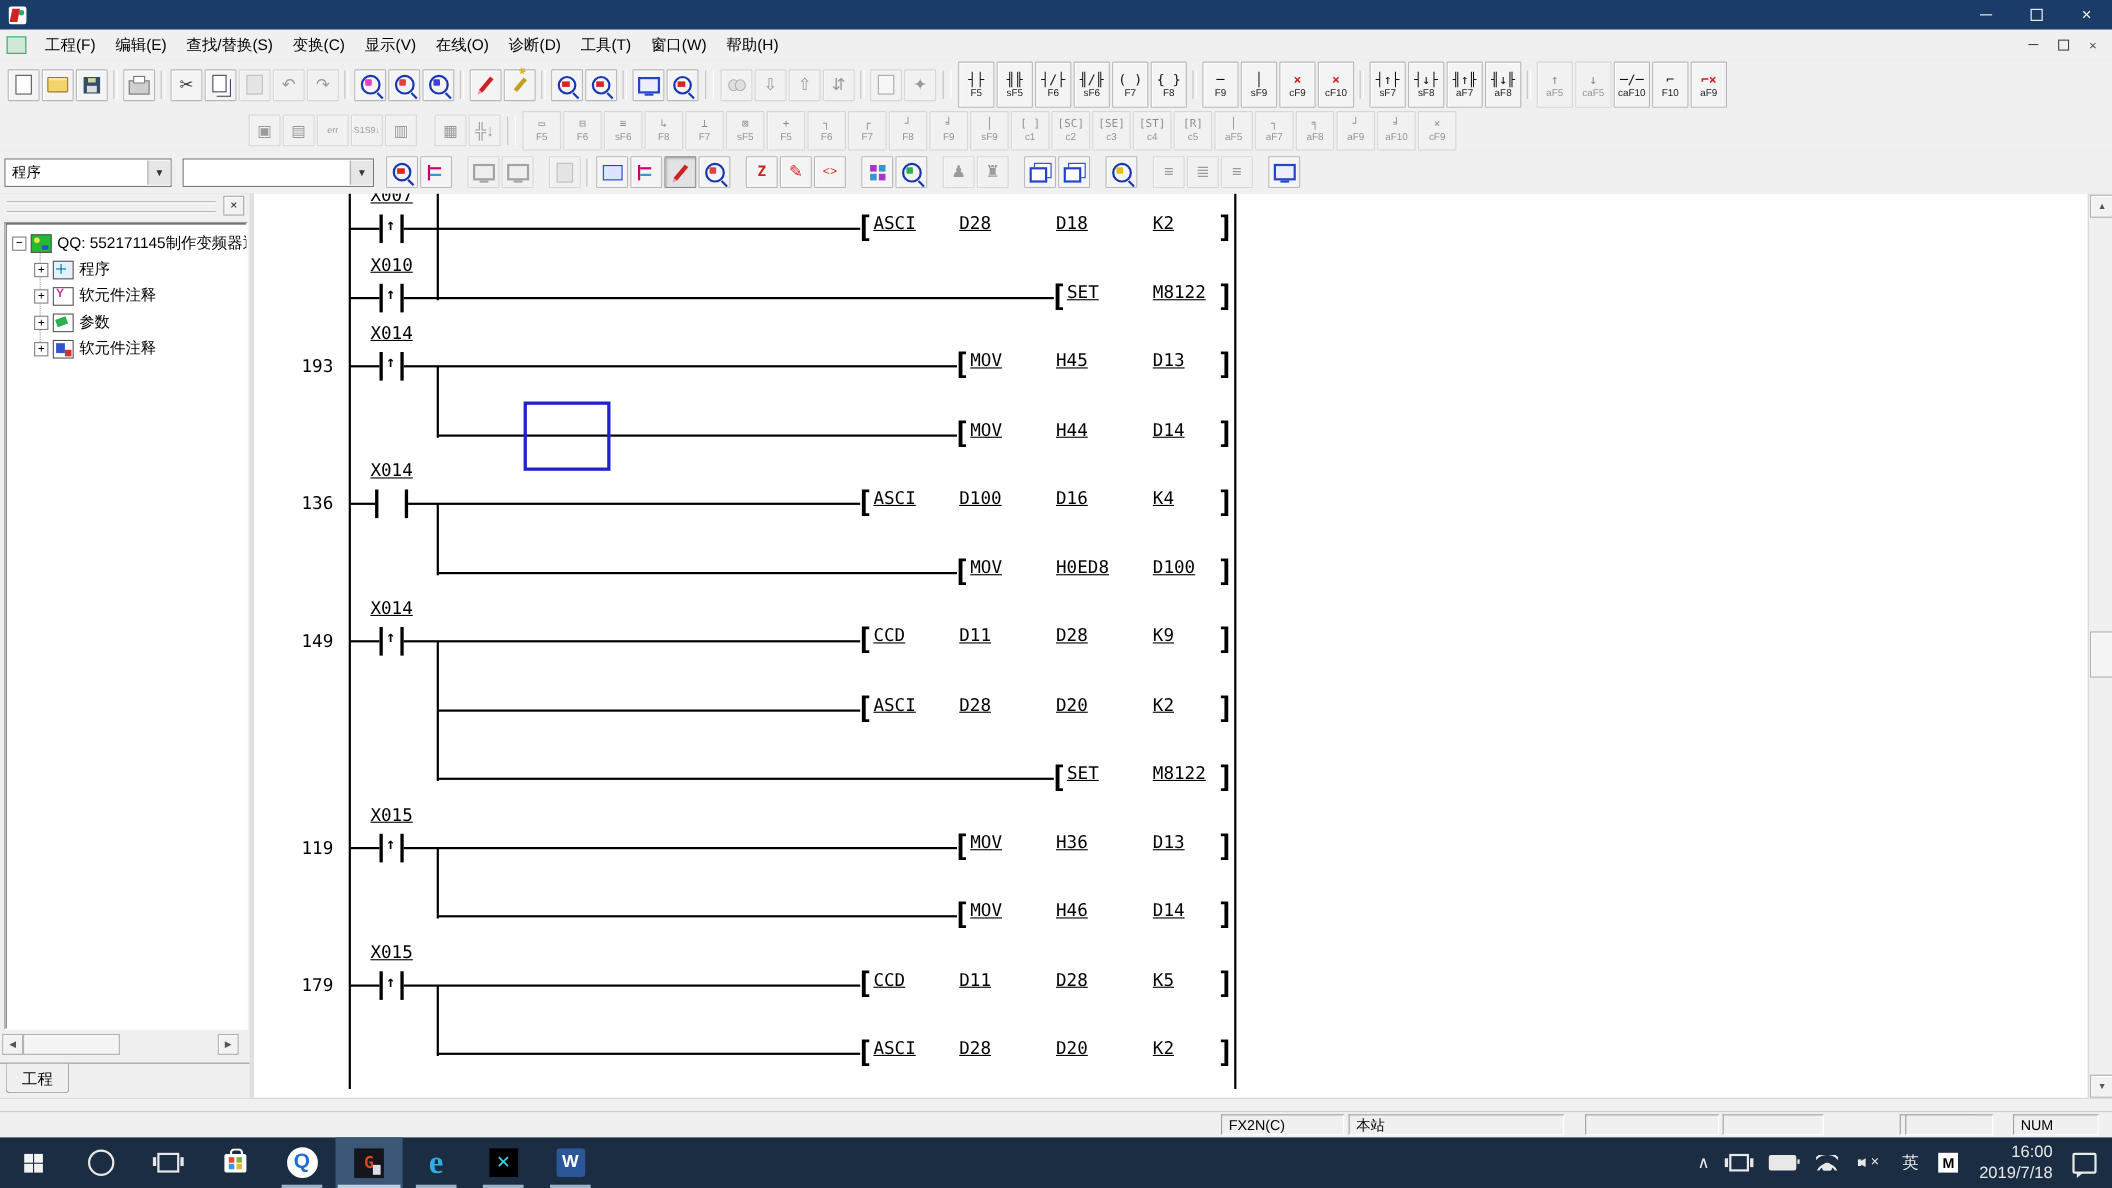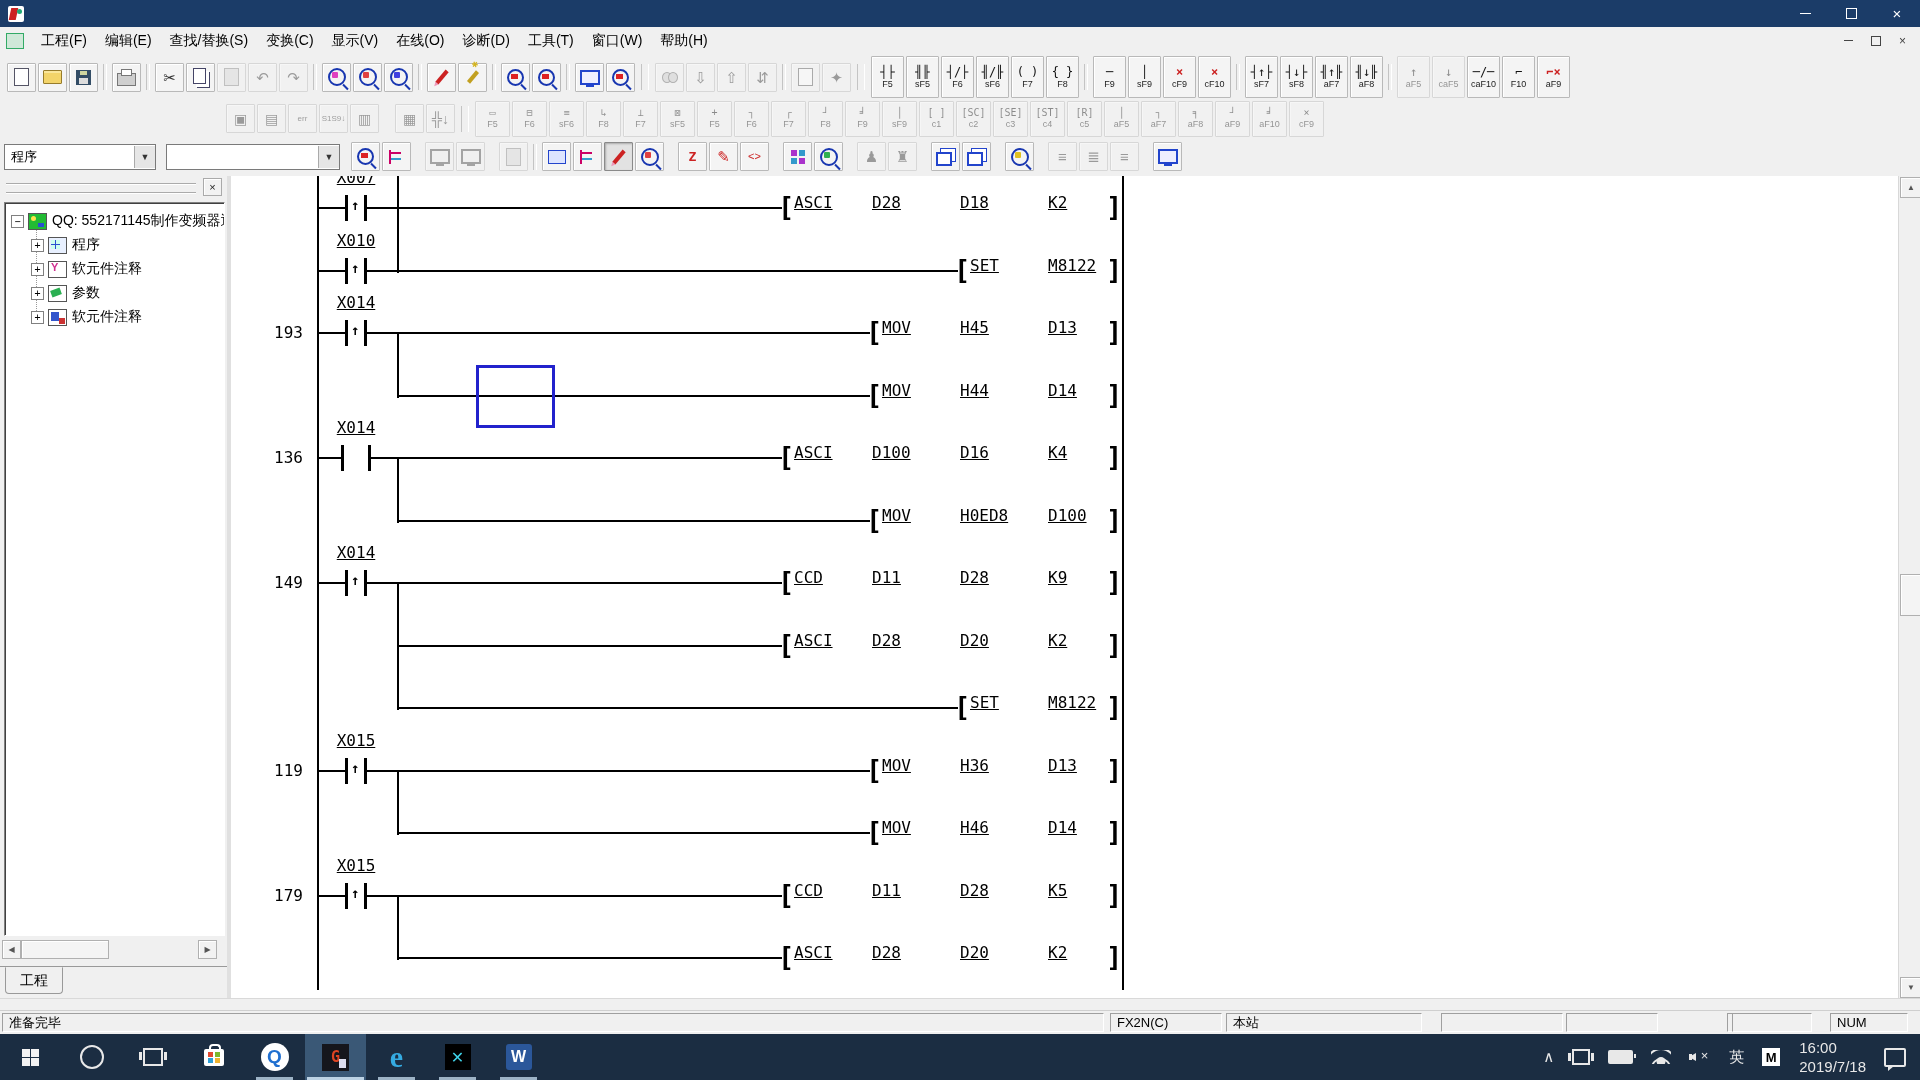--- a/index.html
+++ b/index.html
@@ -169,21 +169,21 @@
   .ic-wifi{width:20px;height:14px;position:relative;overflow:hidden;}
   .ic-wifi i{position:absolute;left:50%;bottom:-14px;transform:translateX(-50%);border:2px solid #e8e8e8;border-radius:50%;}
   .ic-wifi i:nth-child(1){width:26px;height:26px;}
   .ic-wifi i:nth-child(2){width:16px;height:16px;}
   .ic-wifi i:nth-child(3){width:5px;height:5px;background:#e8e8e8;bottom:-2px;}
   .ic-vol{position:relative;width:22px;height:14px;}
   .ic-vol:before{content:"";position:absolute;left:0;top:3px;width:0;height:0;border-top:4px solid transparent;border-bottom:4px solid transparent;border-right:7px solid #e8e8e8;}
   .ic-vol i{position:absolute;left:0;top:4px;width:3px;height:6px;background:#e8e8e8;}
   .ic-vol:after{content:"×";position:absolute;right:3px;top:-2px;font-size:13px;color:#e8e8e8;}
   .ic-ime{width:18px;height:18px;background:#fff;color:#000;display:flex;align-items:center;justify-content:center;font-size:13px;font-weight:bold;}
-  .clock{text-align:left;font-size:15px;line-height:19px;margin:0 10px;}
+  .clock{text-align:right;font-size:15px;line-height:19px;margin:0 10px;}
   .ic-notif{width:18px;height:15px;border:2px solid #e8e8e8;border-radius:2px;position:relative;margin:0 14px 0 8px;}
   .ic-notif:after{content:"";position:absolute;left:2px;bottom:-6px;width:0;height:0;border-top:5px solid #e8e8e8;border-right:6px solid transparent;}
 </style>
 </head>
 <body>
 
 <div id="app">
 
   <div class="titlebar">
     <span class="app-ico"></span>
@@ -785,21 +785,20 @@
     </div>
 
   <div class="vscroll">
     <span class="vbtn" style="top:1px">▲</span>
     <span class="vthumb"></span>
     <span class="vbtn" style="top:801px">▼</span>
   </div>
   <div class="bstrip"></div>
 
   <div class="statusbar" id="status-bar">
-      <div class="sb-panel" style="left: 2px; width: 1102px;">准备完毕</div>
       <div class="sb-panel" style="left: 1110px; width: 112px;">FX2N(C)</div>
       <div class="sb-panel" style="left: 1226px; width: 196px;">本站</div>
       <div class="sb-panel" style="left: 1441px; width: 122px;"></div>
       <div class="sb-panel" style="left: 1566px; width: 92px;"></div>
       <div class="sb-panel" style="left: 1727px; width: 68px;">改写</div>
       <div class="sb-panel" style="left: 1732px; width: 80px;"></div>
       <div class="sb-panel" style="left: 1830px; width: 78px;">NUM</div>
     </div>
 
   <div class="taskbar" id="taskbar">

